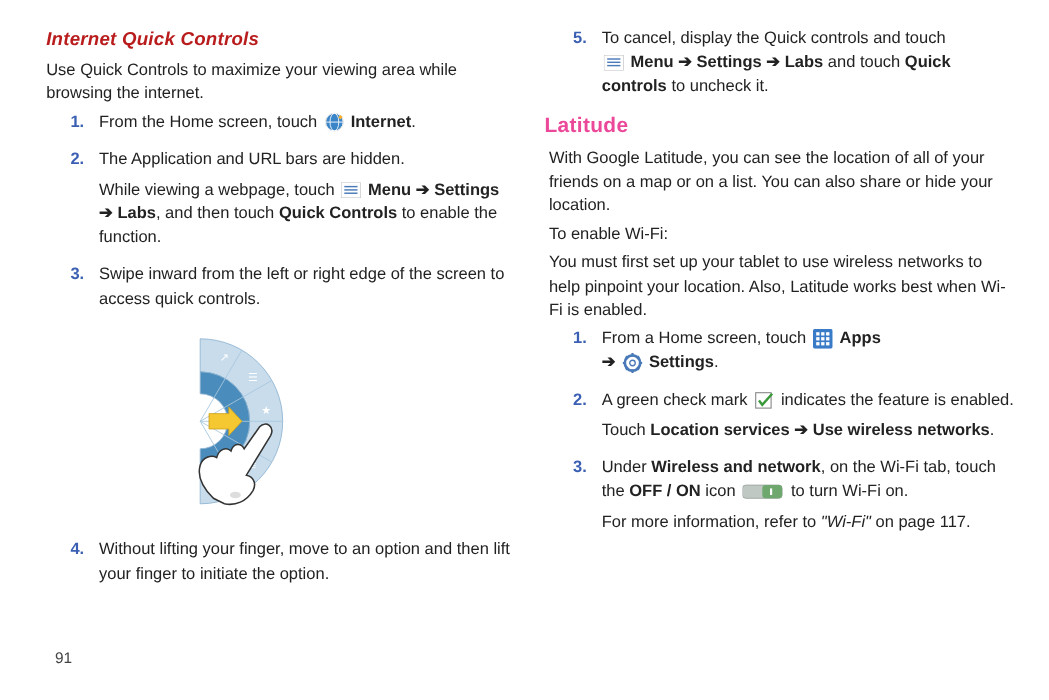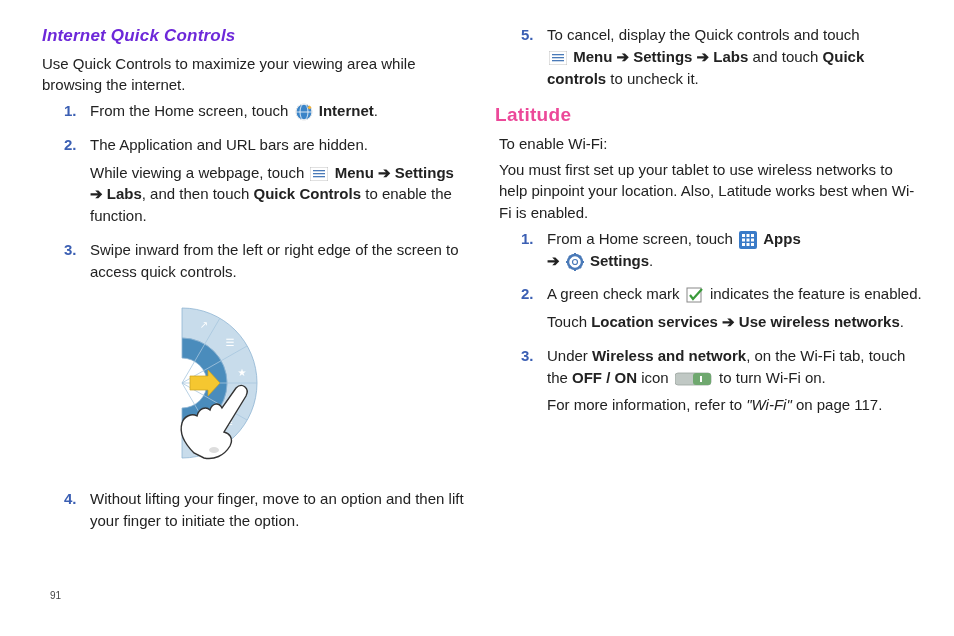--- a/index.html
+++ b/index.html
@@ -20,21 +20,21 @@
     height: 560px;
   }
   .col {
     flex: 1;
     line-height: 1.45;
   }
   .h3 {
     font-size: 17px;
     font-weight: bold;
     font-style: italic;
-    color: #6d28d9;
+    color: #b91c1c;
     margin: 4px 0 4px -8px;
     font-family: "Trebuchet MS", Arial, sans-serif;
     letter-spacing: 0.2px;
   }
   .h2 {
     font-size: 19px;
     font-weight: bold;
     color: #ec4899;
     margin: 6px 0 4px -12px;
     font-family: "Trebuchet MS", Arial, sans-serif;
@@ -73,21 +73,21 @@
     margin: 0 2px;
   }
   .icon svg { display: block; }
   .figure {
     text-align: center;
     margin: 10px 0 14px 0;
   }
   .figure svg { display: inline-block; }
   .footer {
     padding-left: 50px;
-    font-size: 10px;
+    font-size: 14px;
     color: #444;
   }
 </style>
 </head>
 <body>
 
 <div class="page">
 
   <div class="col">
     <div class="h3">Internet Quick Controls</div>
@@ -186,20 +186,21 @@
                   <rect x="3" y="6" width="12" height="1.3" fill="#4a7ab8"></rect>
                   <rect x="3" y="9" width="12" height="1.3" fill="#4a7ab8"></rect>
                 </svg></span>
             <b>Menu</b><span class="arrow"> ➔ </span><b>Settings</b><span class="arrow"> ➔ </span><b>Labs</b><span> and touch </span><b>Quick controls</b><span> to uncheck it.</span>
           </p>
         </div>
       </li>
     </ol>
 
     <div class="h2">Latitude</div>
+    <p class="intro">With Google Latitude, you can see the location of all of your friends on a map or on a list. You can also share or hide your location.</p>
     <p class="intro">To enable Wi-Fi:</p>
     <p class="intro">You must first set up your tablet to use wireless networks to help pinpoint your location. Also, Latitude works best when Wi-Fi is enabled.</p>
 
     <ol class="steps">
       <li>
         <div class="li-body">
           <p>
             <span>From a Home screen, touch </span><span class="icon"><svg width="18" height="18">
                   <rect x="0" y="0" width="18" height="18" rx="2" fill="#3a7bc8"></rect>
                   <g fill="#fff">

